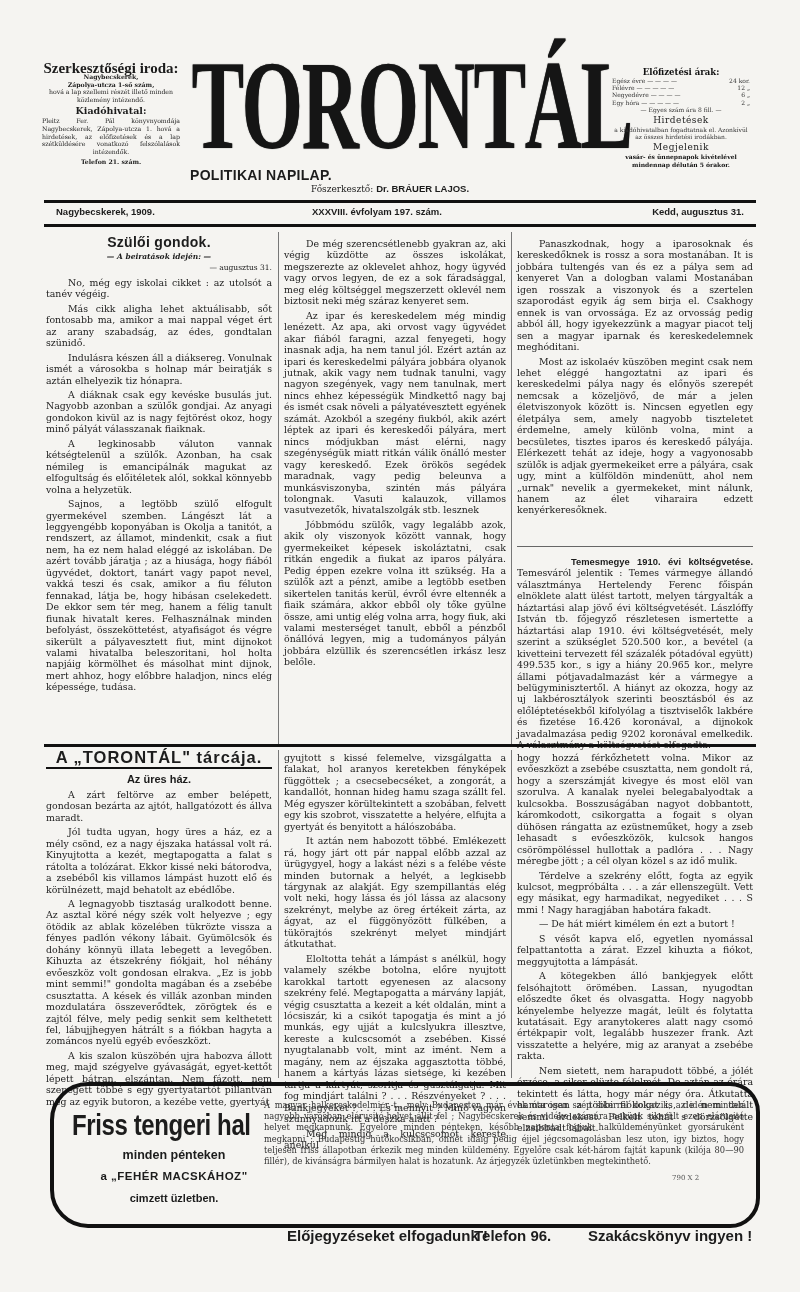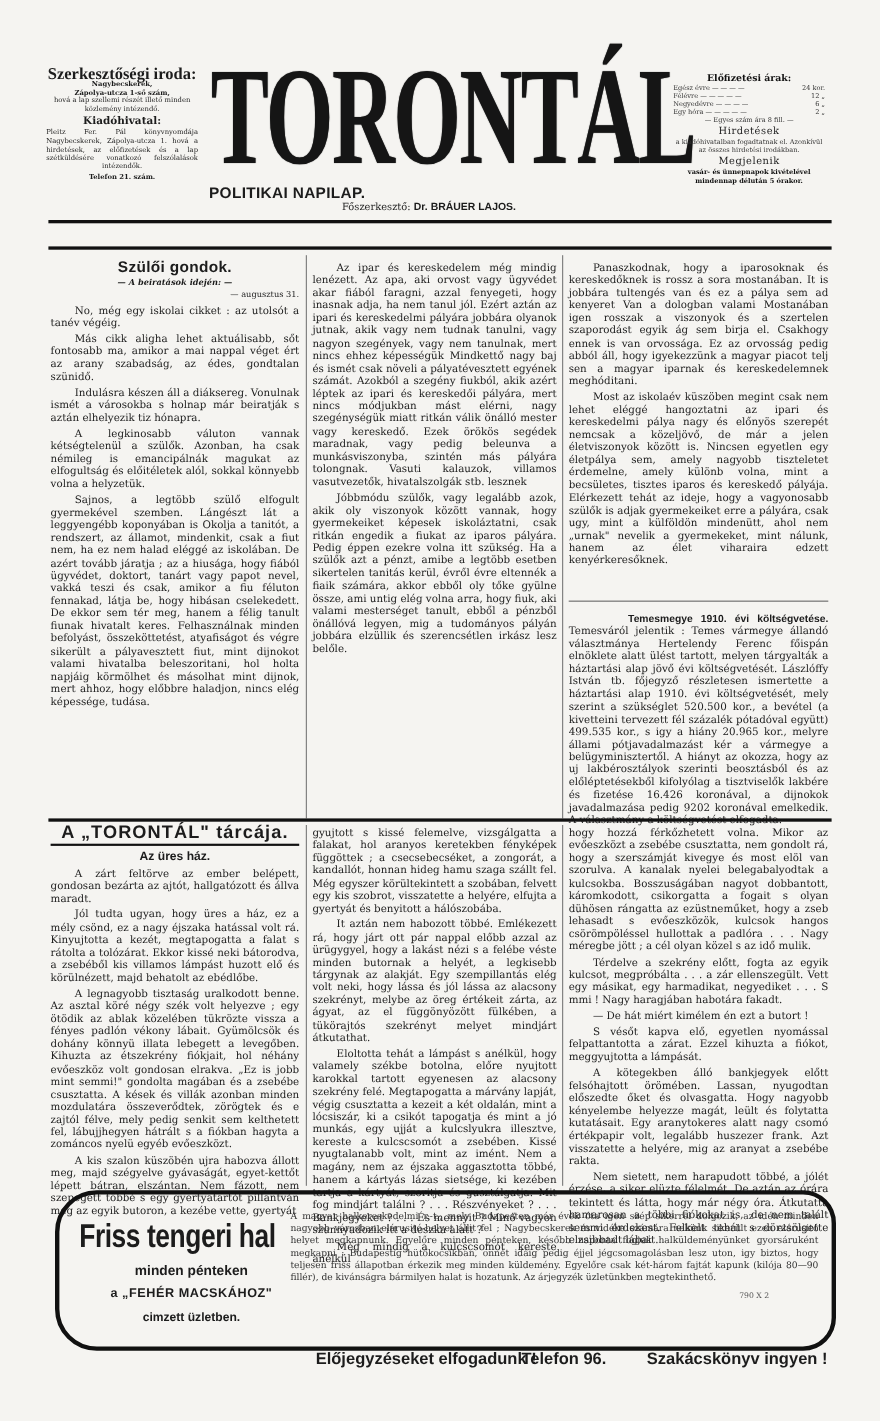--- a/index.html
+++ b/index.html
@@ -96,35 +96,42 @@
         <span>2 „</span>
       </div>
     <div>— Egyes szám ára 8 fill. —</div>
     <div class="h3">Hirdetések</div>
     <div>a kiadóhivatalban fogadtatnak el. Azonkívül az összes hirdetési irodákban.</div>
     <div class="h3">Megjelenik</div>
     <div class="b">vasár- és ünnepnapok kivételével mindennap délután 5 órakor.</div>
   </div>
 
   <div class="rule" style="left:44px; top:200px; width:712px; height:3px;"></div>
+  <div class="dateline">
+    <span style="left:12px;">Nagybecskerek, 1909.</span>
+    <span style="left:268px;">XXXVIII. évfolyam 197. szám.</span>
+    <span style="right:12px;">Kedd, augusztus 31.</span>
+  </div>
   <div class="rule" style="left:44px; top:224px; width:712px; height:3px;"></div>
 
   <div class="col" style="left:46px; top:234px; width:226px;">
     <div class="art-title">Szülői gondok.</div>
     <div class="art-sub">— A beiratások idején: —</div>
     <div class="art-date">— augusztus 31.</div>
     <p>No, még egy iskolai cikket : az utolsót a tanév végéig.</p>
     <p>Más cikk aligha lehet aktuálisabb, sőt fontosabb ma, amikor a mai nappal véget ért az arany szabadság, az édes, gondtalan szünidő.</p>
     <p>Indulásra készen áll a diáksereg. Vonulnak ismét a városokba s holnap már beiratják s aztán elhelyezik tiz hónapra.</p>
+    <p>A diáknak csak egy kevéske busulás jut. Nagyobb azonban a szülők gondjai. Az anyagi gondokon kivül az is nagy fejtörést okoz, hogy minő pályát válasszanak fiaiknak.</p>
     <p>A legkinosabb váluton vannak kétségtelenül a szülők. Azonban, ha csak némileg is emancipálnák magukat az elfogultság és előitéletek alól, sokkal könnyebb volna a helyzetük.</p>
     <p>Sajnos, a legtöbb szülő elfogult gyermekével szemben. Lángészt lát a leggyengébb koponyában is Okolja a tanitót, a rendszert, az államot, mindenkit, csak a fiut nem, ha ez nem halad eléggé az iskolában. De azért tovább járatja ; az a hiusága, hogy fiából ügyvédet, doktort, tanárt vagy papot nevel, vakká teszi és csak, amikor a fiu féluton fennakad, látja be, hogy hibásan cselekedett. De ekkor sem tér meg, hanem a félig tanult fiunak hivatalt keres. Felhasználnak minden befolyást, összeköttetést, atyafiságot és végre sikerült a pályavesztett fiut, mint dijnokot valami hivatalba beleszoritani, hol holta napjáig körmölhet és másolhat mint dijnok, mert ahhoz, hogy előbbre haladjon, nincs elég képessége, tudása.</p>
   </div>
   <div class="vsep" style="left:278px; top:232px; height:512px;"></div>
 
   <div class="col" style="left:284px; top:238px; width:222px;">
+    <p>De még szerencsétlenebb gyakran az, aki végig küzdötte az összes iskolákat, megszerezte az oklevelet ahhoz, hogy ügyvéd vagy orvos legyen, de ez a sok fáradsággal, meg elég költséggel megszerzett oklevél nem biztosit neki még száraz kenyeret sem.</p>
     <p>Az ipar és kereskedelem még mindig lenézett. Az apa, aki orvost vagy ügyvédet akar fiából faragni, azzal fenyegeti, hogy inasnak adja, ha nem tanul jól. Ezért aztán az ipari és kereskedelmi pályára jobbára olyanok jutnak, akik vagy nem tudnak tanulni, vagy nagyon szegények, vagy nem tanulnak, mert nincs ehhez képességük Mindkettő nagy baj és ismét csak növeli a pályatévesztett egyének számát. Azokból a szegény fiukból, akik azért léptek az ipari és kereskedői pályára, mert nincs módjukban mást elérni, nagy szegénységük miatt ritkán válik önálló mester vagy kereskedő. Ezek örökös segédek maradnak, vagy pedig beleunva a munkásviszonyba, szintén más pályára tolongnak. Vasuti kalauzok, villamos vasutvezetők, hivatalszolgák stb. lesznek</p>
     <p>Jóbbmódu szülők, vagy legalább azok, akik oly viszonyok között vannak, hogy gyermekeiket képesek iskoláztatni, csak ritkán engedik a fiukat az iparos pályára. Pedig éppen ezekre volna itt szükség. Ha a szülők azt a pénzt, amibe a legtöbb esetben sikertelen tanitás kerül, évről évre eltennék a fiaik számára, akkor ebből oly tőke gyülne össze, ami untig elég volna arra, hogy fiuk, aki valami mesterséget tanult, ebből a pénzből önállóvá legyen, mig a tudományos pályán jobbára elzüllik és szerencsétlen irkász lesz belőle.</p>
   </div>
   <div class="vsep" style="left:511px; top:232px; height:512px;"></div>
 
   <div class="col" style="left:517px; top:238px; width:236px;">
     <p>Panaszkodnak, hogy a iparosoknak és kereskedőknek is rossz a sora mostanában. It is jobbára tultengés van és ez a pálya sem ad kenyeret Van a dologban valami Mostanában igen rosszak a viszonyok és a szertelen szaporodást egyik ág sem birja el. Csakhogy ennek is van orvossága. Ez az orvosság pedig abból áll, hogy igyekezzünk a magyar piacot telj sen a magyar iparnak és kereskedelemnek meghóditani.</p>
     <p>Most az iskolaév küszöben megint csak nem lehet eléggé hangoztatni az ipari és kereskedelmi pálya nagy és előnyös szerepét nemcsak a közeljövő, de már a jelen életviszonyok között is. Nincsen egyetlen egy életpálya sem, amely nagyobb tiszteletet érdemelne, amely különb volna, mint a becsületes, tisztes iparos és kereskedő pályája. Elérkezett tehát az ideje, hogy a vagyonosabb szülők is adjak gyermekeiket erre a pályára, csak ugy, mint a külföldön mindenütt, ahol nem „urnak" nevelik a gyermekeket, mint nálunk, hanem az élet viharaira edzett kenyérkeresőknek.</p>
   </div>
   <div class="rule" style="left:517px; top:546px; width:236px; height:1px; background:#666;"></div>

